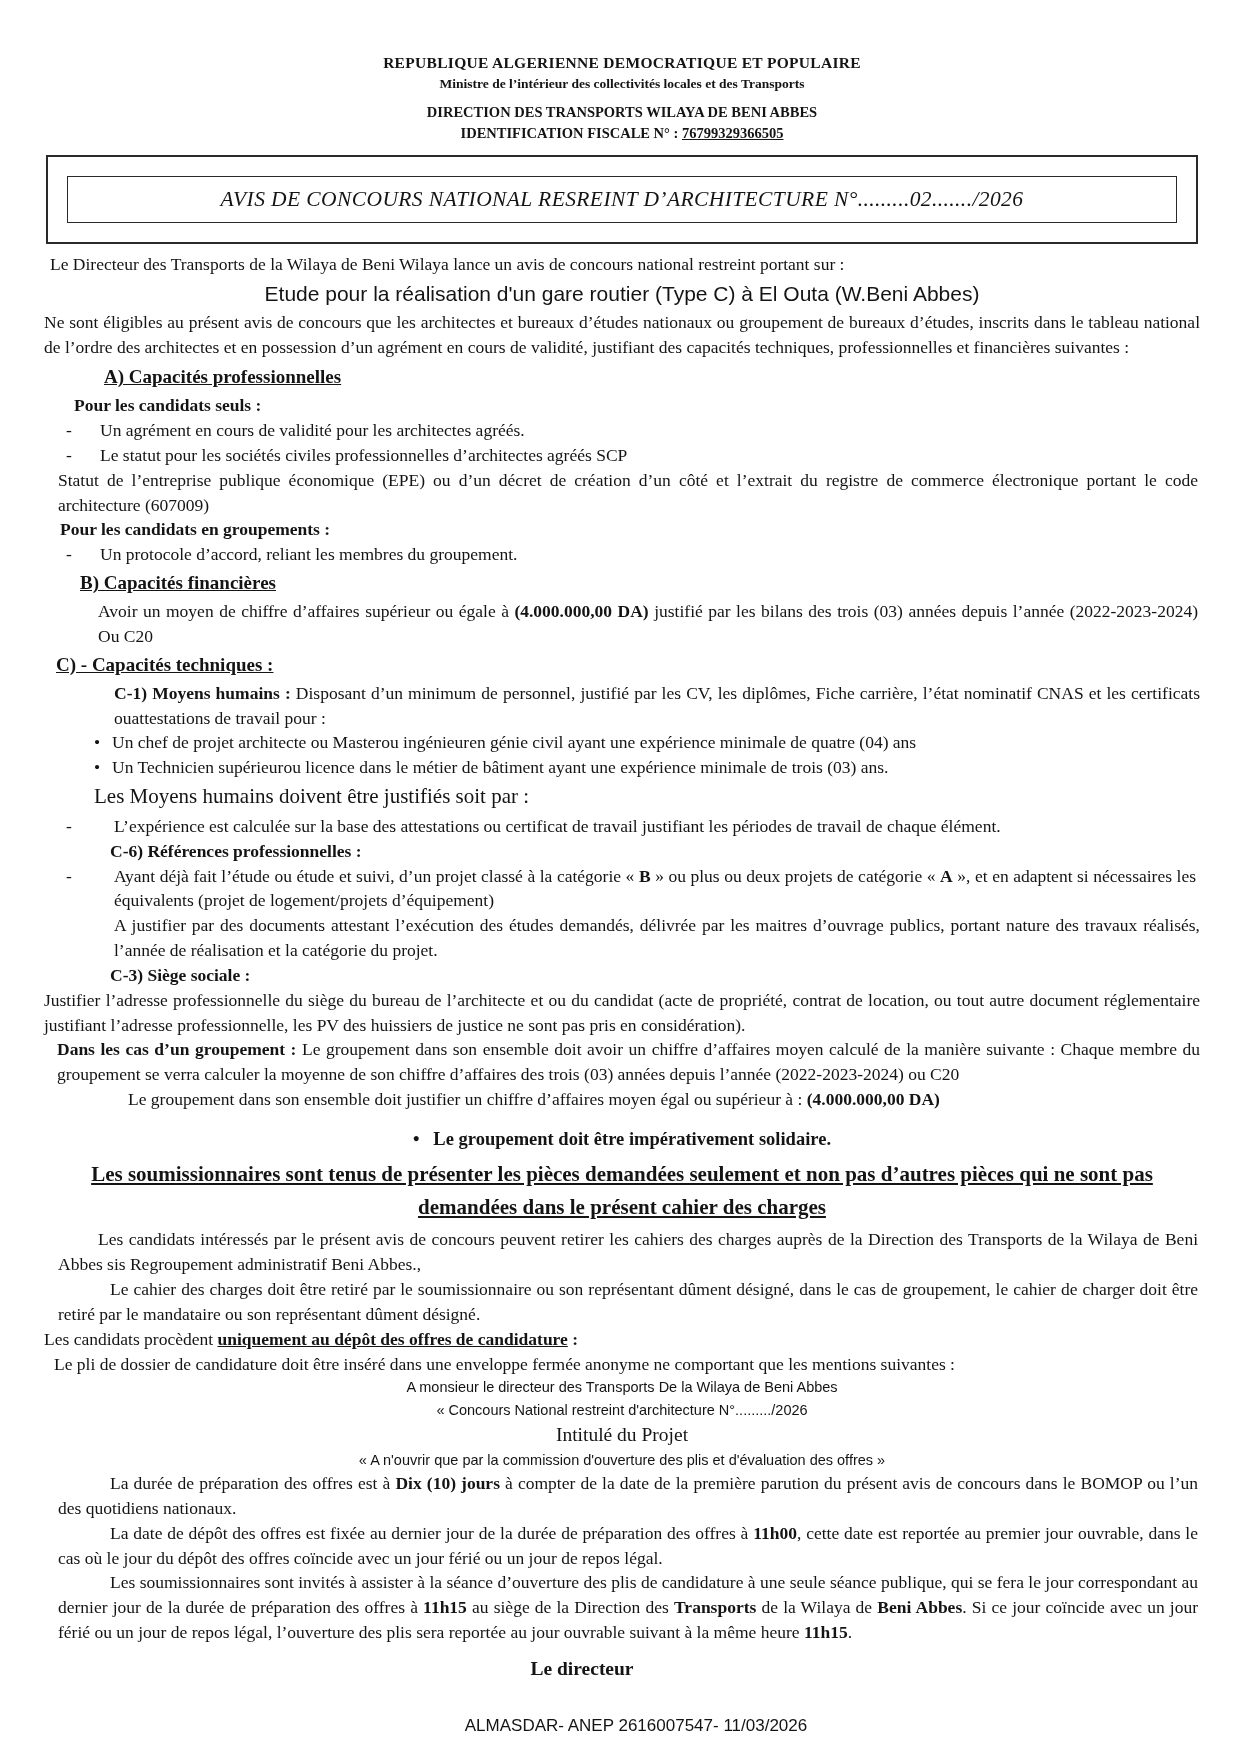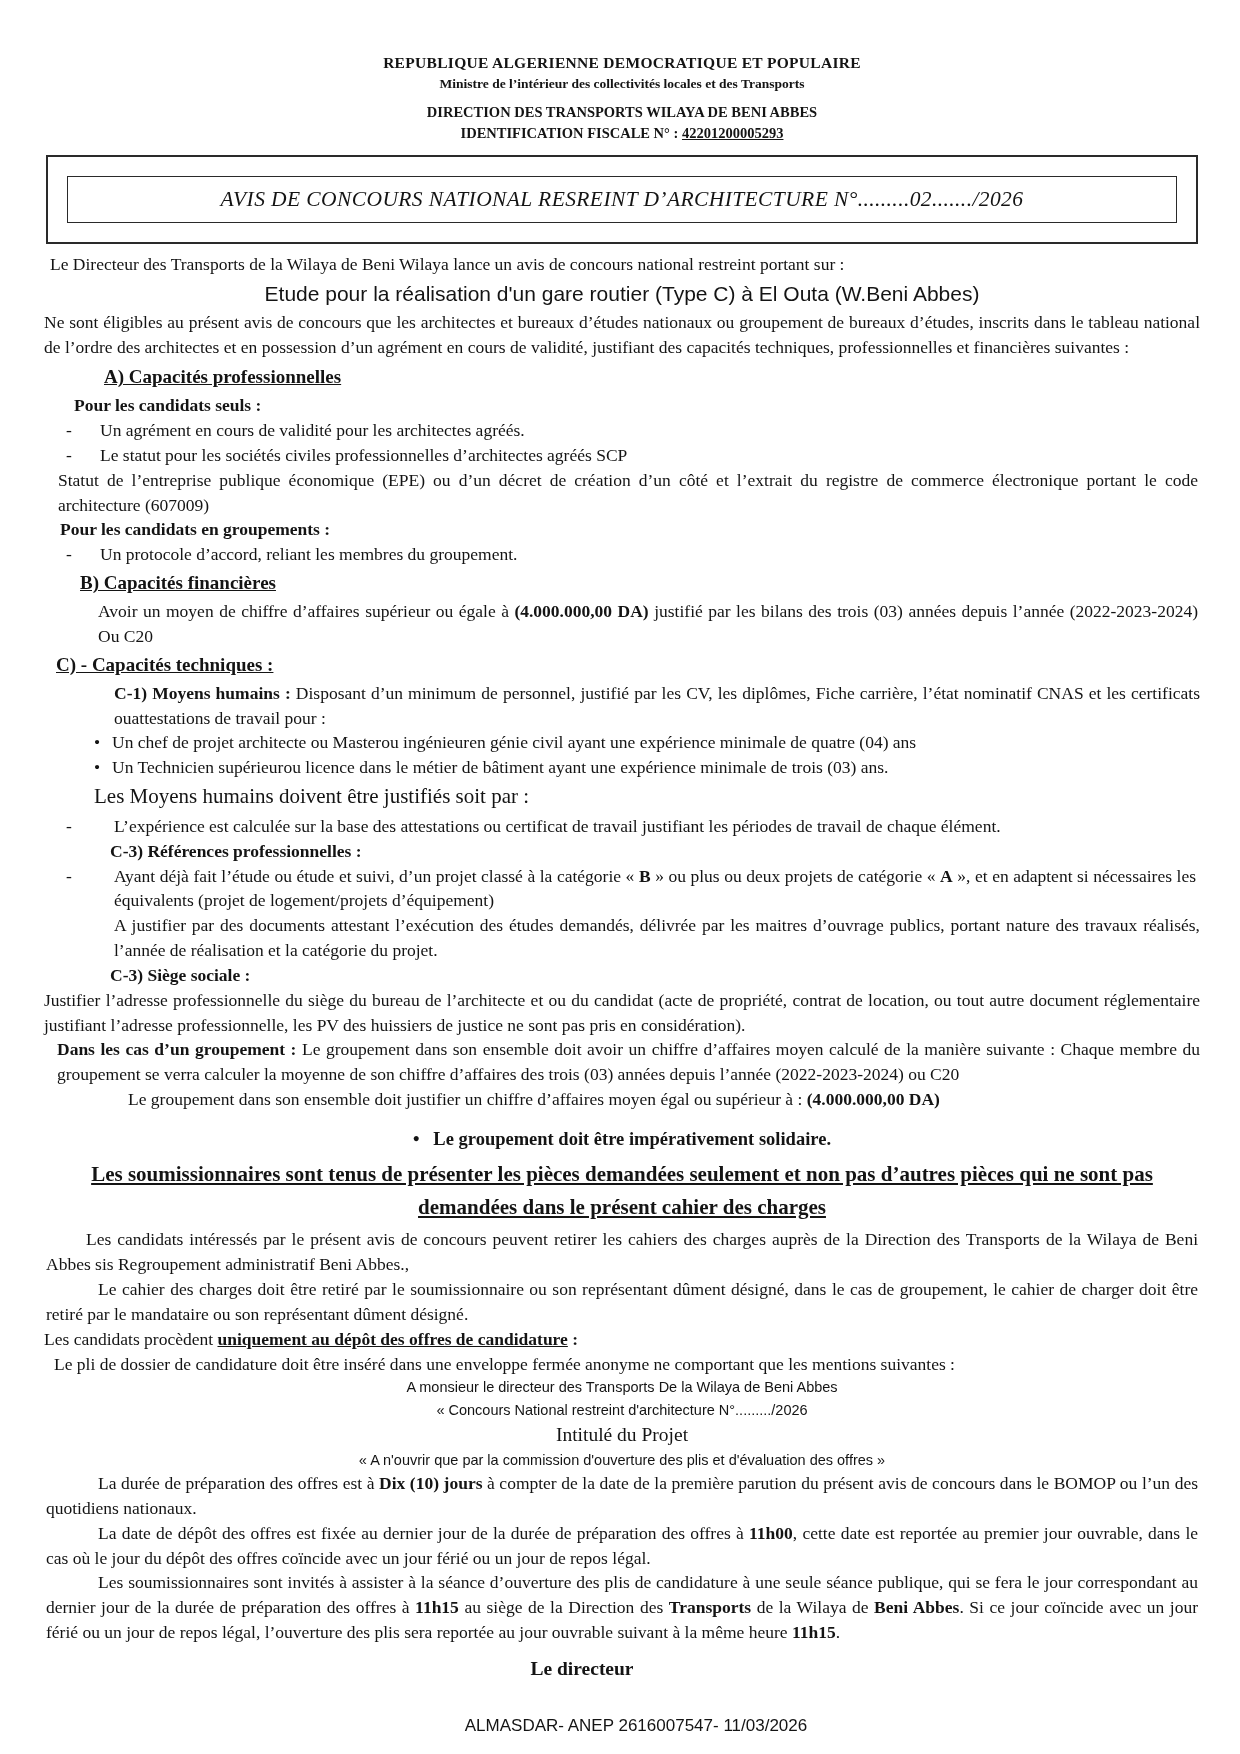--- a/index.html
+++ b/index.html
@@ -38,38 +38,38 @@
   .c2lbl{margin-left:66px;}
   .justifier-p{margin-left:70px;}
   .c3lbl{margin-left:66px;}
   .statut-p{margin-left:14px;padding-right:2px;}
   .bpara{margin-left:54px;padding-right:2px;}
   .groupement-p{margin-left:13px;}
   .tous-p{margin-left:13px;}
   .justify-ca{margin-left:84px;}
   .solidaire{font-size:18.5px;margin:14px 0 6px 0;}
   .statement{font-size:21px;line-height:1.55;margin:2px 30px 4px 30px;}
-  .ind-para{margin-left:2px;text-indent:40px;padding-right:2px;}
+  .ind-para{margin-left:14px;text-indent:40px;padding-right:2px;}
   .flush-para{text-indent:10px;}
   .mention{font-size:14.5px;line-height:1.55;}
   .intitule{font-size:19.5px;line-height:1.4;}
   .directeur{font-size:19.5px;margin-top:10px;margin-right:80px;}
   .footer{position:absolute;bottom:16px;left:16px;width:100%;text-align:center;
           font-family:"Liberation Sans",sans-serif;font-size:17px;}
   .fiscal-num{text-decoration:underline;}
 </style>
 </head>
 <body>
 
 <div class="page">
 
   <div class="center hdr1">REPUBLIQUE ALGERIENNE DEMOCRATIQUE ET POPULAIRE</div>
   <div class="center hdr2">Ministre de l’intérieur des collectivités locales et des Transports</div>
   <div class="center hdr3">DIRECTION DES TRANSPORTS WILAYA DE BENI ABBES</div>
-  <div class="center hdr4"><span>IDENTIFICATION FISCALE N° : </span><span class="fiscal-num">42201200005293</span></div>
+  <div class="center hdr4"><span>IDENTIFICATION FISCALE N° : </span><span class="fiscal-num">76799329366505</span></div>
 
   <div class="titlebox">
     <div class="titlebox-inner center doctitle">AVIS DE  CONCOURS NATIONAL RESREINT D’ARCHITECTURE N°.........02......./2026</div>
   </div>
 
   <div style="margin-left:6px;">Le Directeur des Transports de la Wilaya de Beni Wilaya lance un avis de concours national restreint portant sur :</div>
   <div class="center projtitle">Etude pour la réalisation d'un gare routier (Type C) à El Outa (W.Beni Abbes)</div>
   <div class="just">Ne sont éligibles au présent avis de concours que les architectes et bureaux d’études nationaux ou groupement de bureaux d’études, inscrits dans le tableau national de l’ordre des architectes et en possession d’un agrément en cours de validité, justifiant des capacités techniques, professionnelles et financières suivantes :</div>
 
   <div class="secA b u">A) Capacités professionnelles</div>
@@ -100,21 +100,21 @@
     </div>
   <div class="bli">
       <span class="blt">•</span>
       <span class="txt">Un Technicien supérieurou licence dans le métier de bâtiment ayant une expérience minimale de trois (03) ans.</span>
     </div>
   <div class="moyens">Les Moyens humains doivent être justifiés soit par :</div>
   <div class="li li2">
       <span class="dash">-</span>
       <span class="txt">L’expérience est calculée sur la base des attestations ou certificat de travail justifiant les périodes de travail de chaque élément.</span>
     </div>
-  <div class="b c2lbl">C-3) Références professionnelles :</div>
+  <div class="b c2lbl">C-6) Références professionnelles :</div>
   <div class="li li2">
       <span class="dash">-</span>
       <span class="txt"><span>Ayant déjà fait l’étude ou étude et suivi, d’un projet classé à la catégorie « </span><span class="b">B</span><span> » ou plus ou deux projets de catégorie « </span><span class="b">A</span><span> », et en adaptent si nécessaires les équivalents (projet de logement/projets d’équipement)</span></span>
     </div>
   <div class="just justifier-p">A justifier par des documents attestant l’exécution des études demandés, délivrée par les maitres d’ouvrage publics, portant nature des travaux réalisés, l’année de réalisation et la catégorie du projet.</div>
   <div class="b c3lbl">C-3) Siège sociale :</div>
   <div class="just">Justifier l’adresse professionnelle du siège du bureau de l’architecte et ou du candidat (acte de propriété, contrat de location, ou tout autre document réglementaire justifiant l’adresse professionnelle, les PV des huissiers de justice ne sont pas pris en considération).</div>
 
   <div class="just groupement-p"><span class="b">Dans les cas d’un groupement : </span><span>Le groupement dans son ensemble doit avoir un chiffre d’affaires moyen calculé de la manière suivante : Chaque membre du groupement se verra calculer la moyenne de son chiffre d’affaires des trois (03) années depuis l’année (2022-2023-2024) ou C20</span></div>
   <div class="justify-ca"><span>Le groupement dans son ensemble doit justifier un chiffre d’affaires moyen égal ou supérieur à : </span><span class="b">(4.000.000,00 DA)</span></div>

